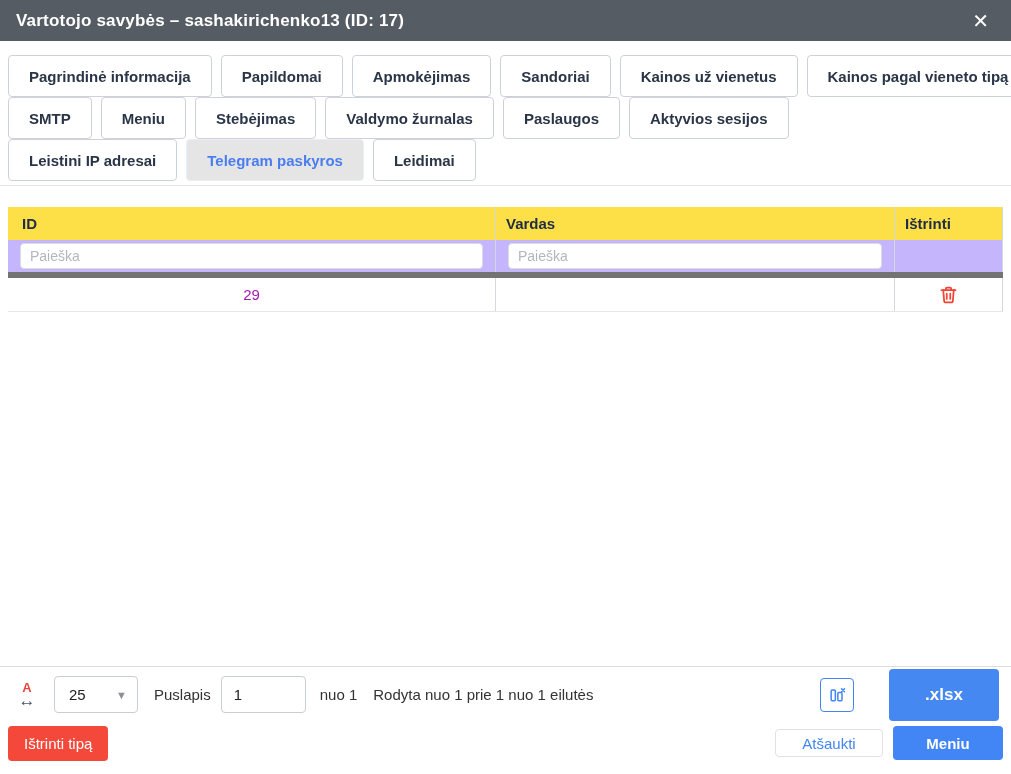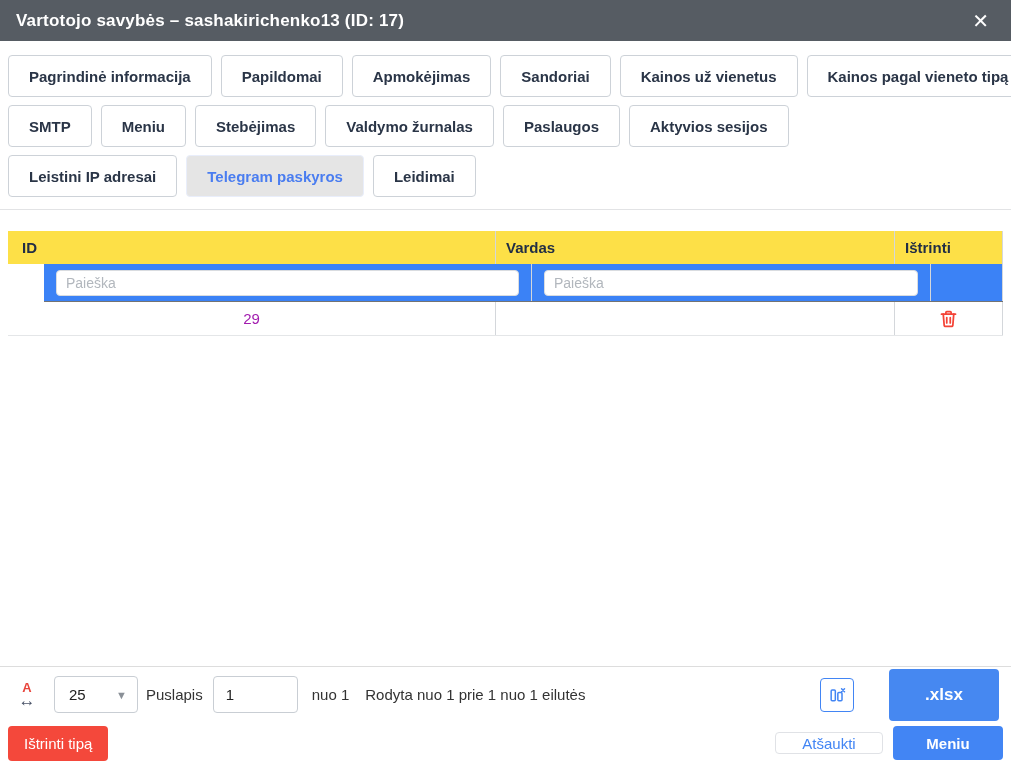--- a/index.html
+++ b/index.html
@@ -6,70 +6,70 @@
   html,body { width:1011px; height:774px; background:#fff; font-family:"Liberation Sans", sans-serif; }
   .modal { width:1011px; height:774px; display:flex; flex-direction:column; background:#fff; overflow:hidden; }
 
   
   .modal-header { height:41px; flex:0 0 41px; background:#565c63; color:#fff; display:flex; align-items:center; padding:0 16px; }
   .modal-title { font-size:17px; font-weight:600; letter-spacing:.2px; }
   .close-btn { margin-left:auto; background:none; border:none; color:#fff; font-size:20px; line-height:1; cursor:pointer; padding:4px 6px; font-family:inherit; }
 
   
   .tabs { padding:14px 8px 0 8px; }
-  .tab-row { display:flex; gap:9px; margin-bottom:8px; }
+  .tab-row { display:flex; gap:9px; }
   .tab { background:#fff; border:1px solid #cdd2d8; border-radius:4px; height:42px; padding:0 20px;
          font-family:inherit; font-size:15px; font-weight:700; color:#2a3547; white-space:nowrap; cursor:pointer; }
   .tab.active { background:#e5e5e5; border-color:#e9eefb; color:#4a7df0; }
   .tabs-divider { border:none; border-top:1px solid #e2e3e5; margin:4px 0 0 0; }
 
   
   .table-wrap { margin:21px 8px 0 8px; font-size:15px; }
   .trow { display:flex; align-items:center; }
   .col-id { width:487px; flex:0 0 487px; }
   .col-vardas { width:399px; flex:0 0 399px; border-left:1px solid #d4d7db; }
   .col-del { flex:1; border-left:1px solid #d4d7db; border-right:1px solid #d4d7db; }
   .thead { background:#fde047; height:33px; font-weight:700; color:#222e45; }
   .thead .cell { padding-left:10px; height:100%; display:flex; align-items:center; }
   .thead .col-id { padding-left:14px; }
-  .search-row { background:#3b82f6; height:38px; border-bottom:1px solid #737373;margin-left:36px; }
+  .search-row { background:#c4b5fd; height:38px; border-bottom:6px solid #737373; }
   .search-row .cell { height:100%; display:flex; align-items:center; }
   .search-input { flex:1; height:26px; margin:0 12px; border:1px solid #d9dce0; border-radius:4px; padding:0 9px;
                   font-family:inherit; font-size:14px; color:#333; background:#fff; outline:none; }
   .search-input::placeholder { color:#b2b7bd; }
   .data-row { height:34px; border-bottom:1px solid #e4e6e8; color:#a21caf; }
   .data-row .cell { height:100%; display:flex; align-items:center; justify-content:center; }
   .trash-btn { background:none; border:none; cursor:pointer; display:flex; align-items:center; padding:2px; }
 
   .spacer { flex:1 1 auto; }
 
   
   .footer-bar { flex:0 0 56px; border-top:1px solid #ddd; display:flex; align-items:center; padding:0 12px 0 14px; font-size:15px; color:#333; }
   .autofit { display:flex; flex-direction:column; align-items:center; cursor:pointer; margin-right:14px; width:26px; }
   .autofit-a { color:#e8453c; font-weight:700; font-size:13px; line-height:12px; }
   .autofit-arrow { color:#4a5468; font-size:17px; line-height:12px; margin-top:1px; }
   .page-size-select { width:84px; height:37px; border:1px solid #c9ced4; border-radius:4px; display:flex; align-items:center;
-                      padding:0 10px 0 14px; margin-right:8px; cursor:pointer; background:#fff; color:#222; }
+                      padding:0 10px 0 14px; margin-right:16px; cursor:pointer; background:#fff; color:#222; }
   .caret { margin-left:auto; color:#8a9097; font-size:11px; }
   .page-label { margin-right:10px; }
   .page-input { width:85px; height:37px; border:1px solid #c9ced4; border-radius:4px; padding:0 12px; font-family:inherit;
                 font-size:15px; color:#222; outline:none; margin-right:14px; }
   .of-text { margin-right:16px; }
   .footer-right { margin-left:auto; display:flex; align-items:center; gap:11px; }
   .col-toggle-btn { width:34px; height:34px; background:#fff; border:1px solid #4285f4; border-radius:4px; display:flex;
                     align-items:center; justify-content:center; cursor:pointer; }
   .xlsx-btn { width:110px; height:52px; background:#4688f1; border:none; border-radius:4px; color:#fff; font-family:inherit;
               font-size:17px; font-weight:600; cursor:pointer;margin-left:24px; }
 
   
   .actions-row { flex:0 0 52px; display:flex; align-items:center; padding:0 8px 10px 8px; }
   .delete-all-btn { height:35px; padding:0 16px; background:#f4483b; border:none; border-radius:4px; color:#fff;
                     font-family:inherit; font-size:15px; cursor:pointer; }
   .actions-right { margin-left:auto; display:flex; align-items:center; gap:10px; }
-  .cancel-btn { width:108px; height:22px; background:#fff; border:1px solid #e0e2e6; border-radius:4px; color:#4285f4;
+  .cancel-btn { width:108px; height:28px; background:#fff; border:1px solid #e0e2e6; border-radius:4px; color:#4285f4;
                 font-family:inherit; font-size:15px; cursor:pointer; }
   .ok-btn { width:110px; height:34px; background:#4285f4; border:none; border-radius:4px; color:#fff;
             font-family:inherit; font-size:15px; font-weight:600; cursor:pointer; }
 </style>
 </head>
 <body>
 
 <div class="modal">
 
   <div class="modal-header">

